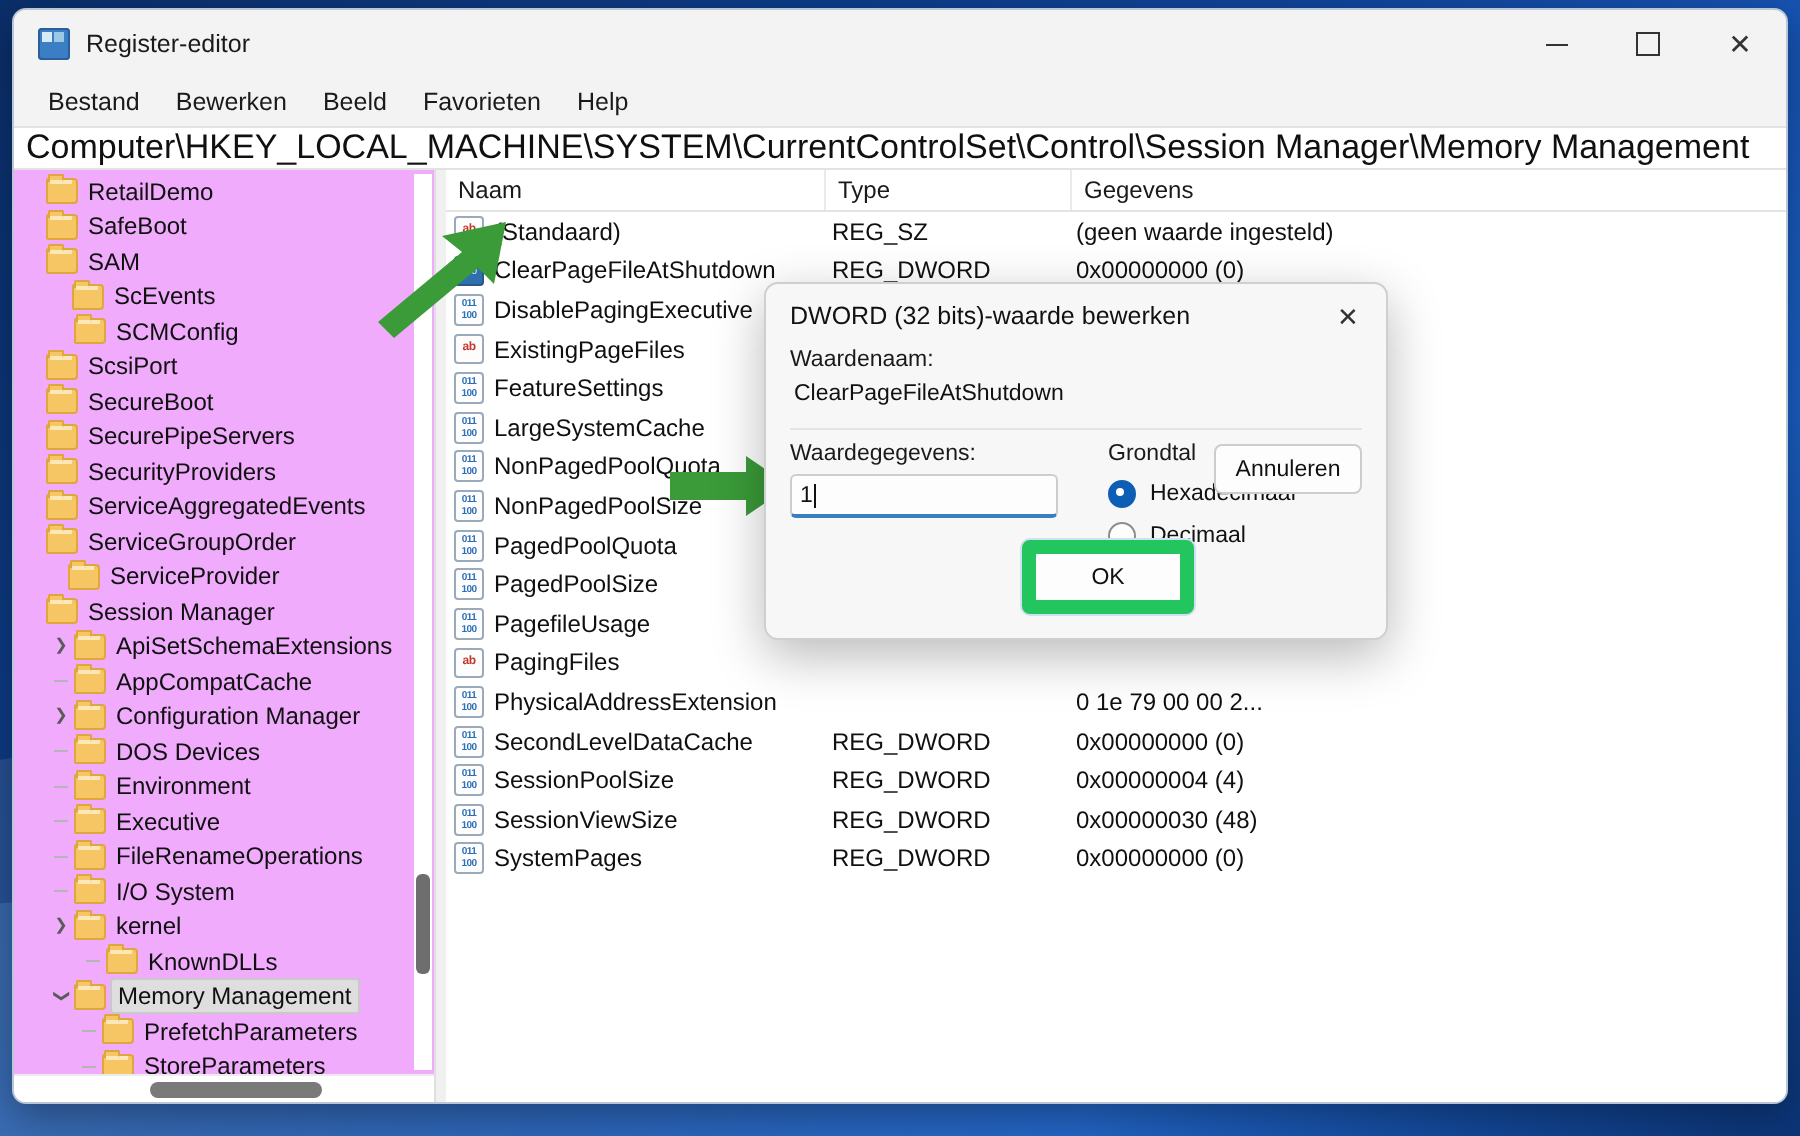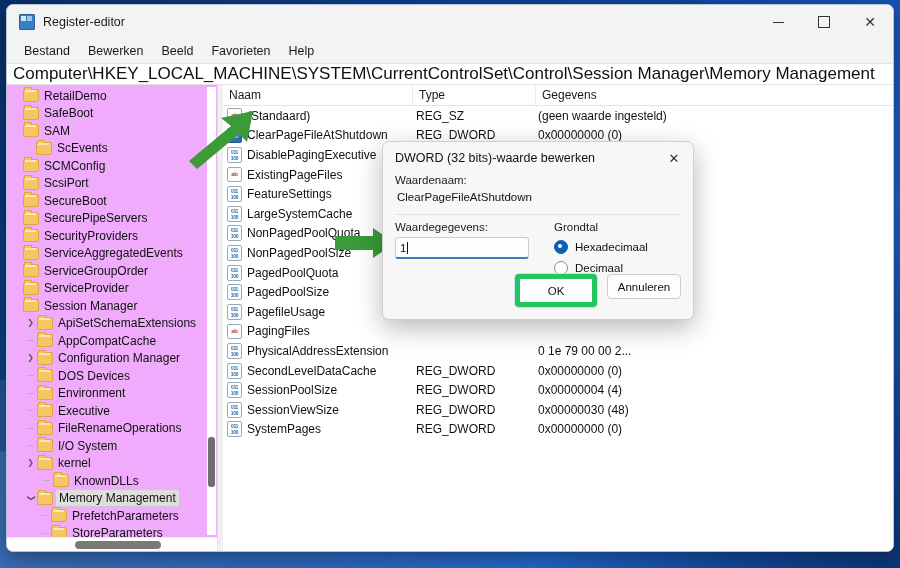--- a/index.html
+++ b/index.html
@@ -194,21 +194,21 @@
   }
   .radio.on{border:1px solid #0d5fb5;background:#0d5fb5;}
   .radio.on:after{
     content:"";position:absolute;left:3px;top:3px;width:4px;height:4px;border-radius:50%;background:#fff;
   }
   #dlg-buttons{position:absolute;right:12px;bottom:12px;display:flex;gap:10px;}
   .dbtn{
     width:72px;height:23px;border-radius:4px;border:1px solid #cdcdcd;background:#fdfdfd;
     display:flex;align-items:center;justify-content:center;font-size:11.5px;color:#111;
   }
-  .dbtn.primary{border:5px solid #22c55e;box-shadow:0 0 0 1px #cfe0f0;}
+  .dbtn.primary{border:7px solid #22c55e;box-shadow:0 0 0 1px #cfe0f0;margin-top:48px;}
 </style>
 </head>
 <body>
 
 <div id="desktop"></div>
 
 <div id="window">
 
   <div id="titlebar">
     <div id="app-icon"></div>
@@ -255,21 +255,21 @@
           <div class="tnode" style="padding-left: 3px;">
             <span class="chev none"></span>
             <span class="folder"></span>
             <span class="tlabel">SAM</span>
           </div>
           <div class="tnode" style="padding-left: 16px;">
             <span class="chev none"></span>
             <span class="folder"></span>
             <span class="tlabel">ScEvents</span>
           </div>
-          <div class="tnode" style="padding-left: 3px;">
+          <div class="tnode" style="padding-left: 17px;">
             <span class="chev none"></span>
             <span class="folder"></span>
             <span class="tlabel">SCMConfig</span>
           </div>
           <div class="tnode" style="padding-left: 3px;">
             <span class="chev none"></span>
             <span class="folder"></span>
             <span class="tlabel">ScsiPort</span>
           </div>
           <div class="tnode" style="padding-left: 3px;">
@@ -290,21 +290,21 @@
           <div class="tnode" style="padding-left: 3px;">
             <span class="chev none"></span>
             <span class="folder"></span>
             <span class="tlabel">ServiceAggregatedEvents</span>
           </div>
           <div class="tnode" style="padding-left: 3px;">
             <span class="chev none"></span>
             <span class="folder"></span>
             <span class="tlabel">ServiceGroupOrder</span>
           </div>
-          <div class="tnode" style="padding-left: 3px;">
+          <div class="tnode" style="padding-left: 14px;">
             <span class="chev none"></span>
             <span class="folder"></span>
             <span class="tlabel">ServiceProvider</span>
           </div>
           <div class="tnode" style="padding-left: 3px;">
             <span class="chev none"></span>
             <span class="folder"></span>
             <span class="tlabel">Session Manager</span>
           </div>
           <div class="tnode" style="padding-left: 17px;">

